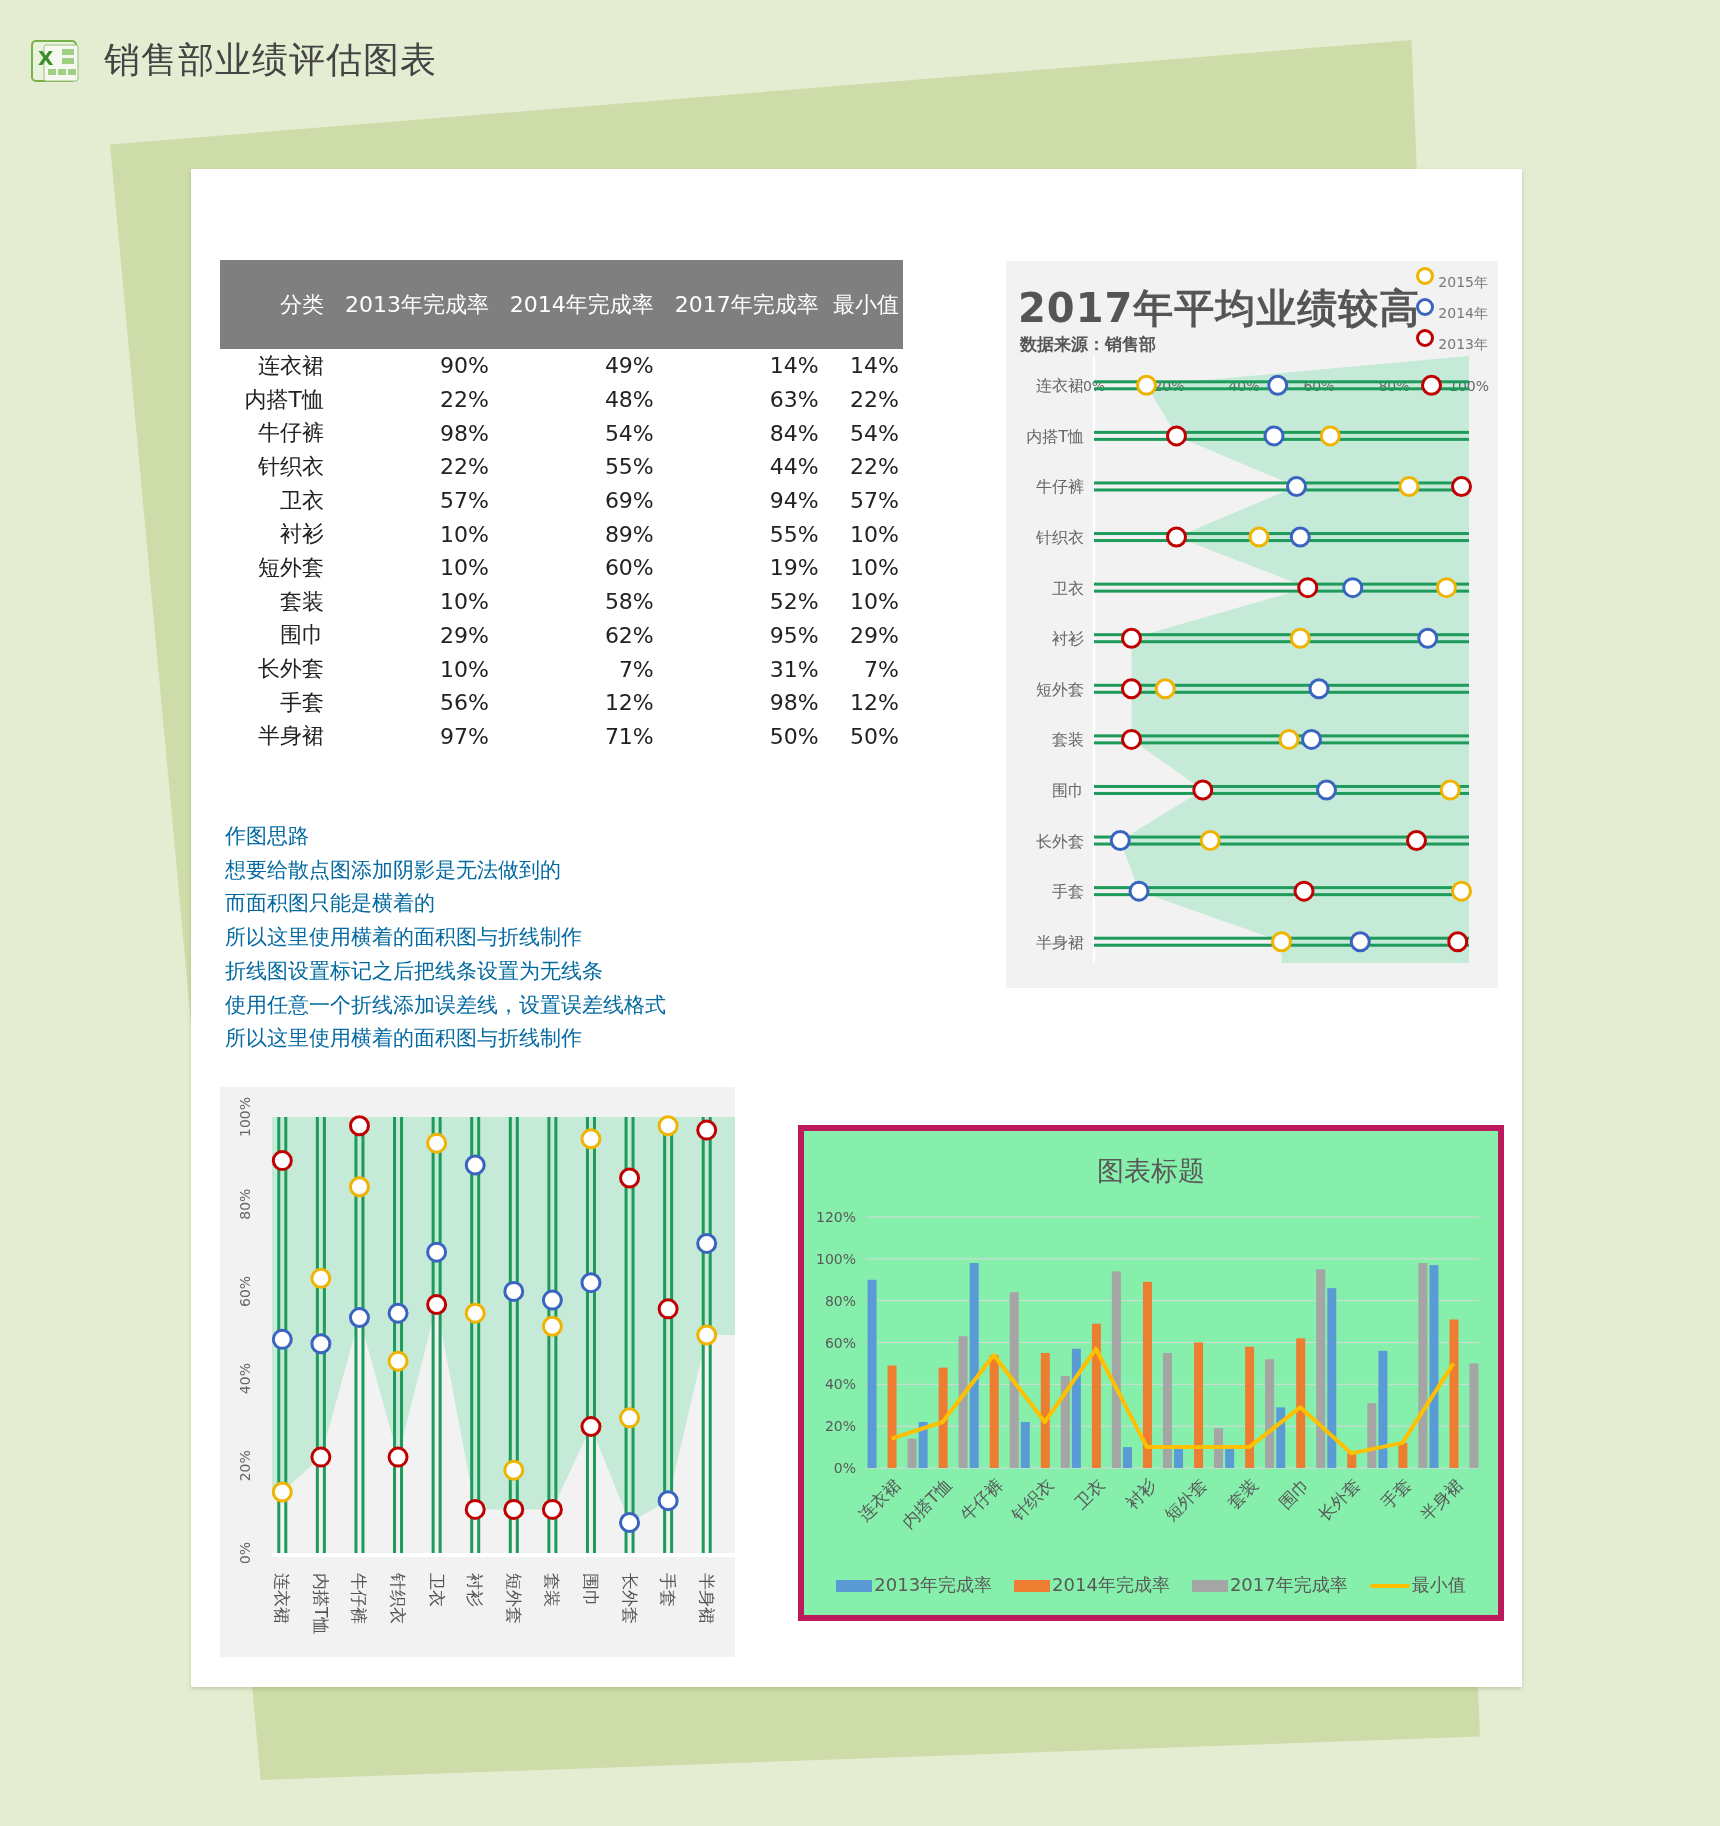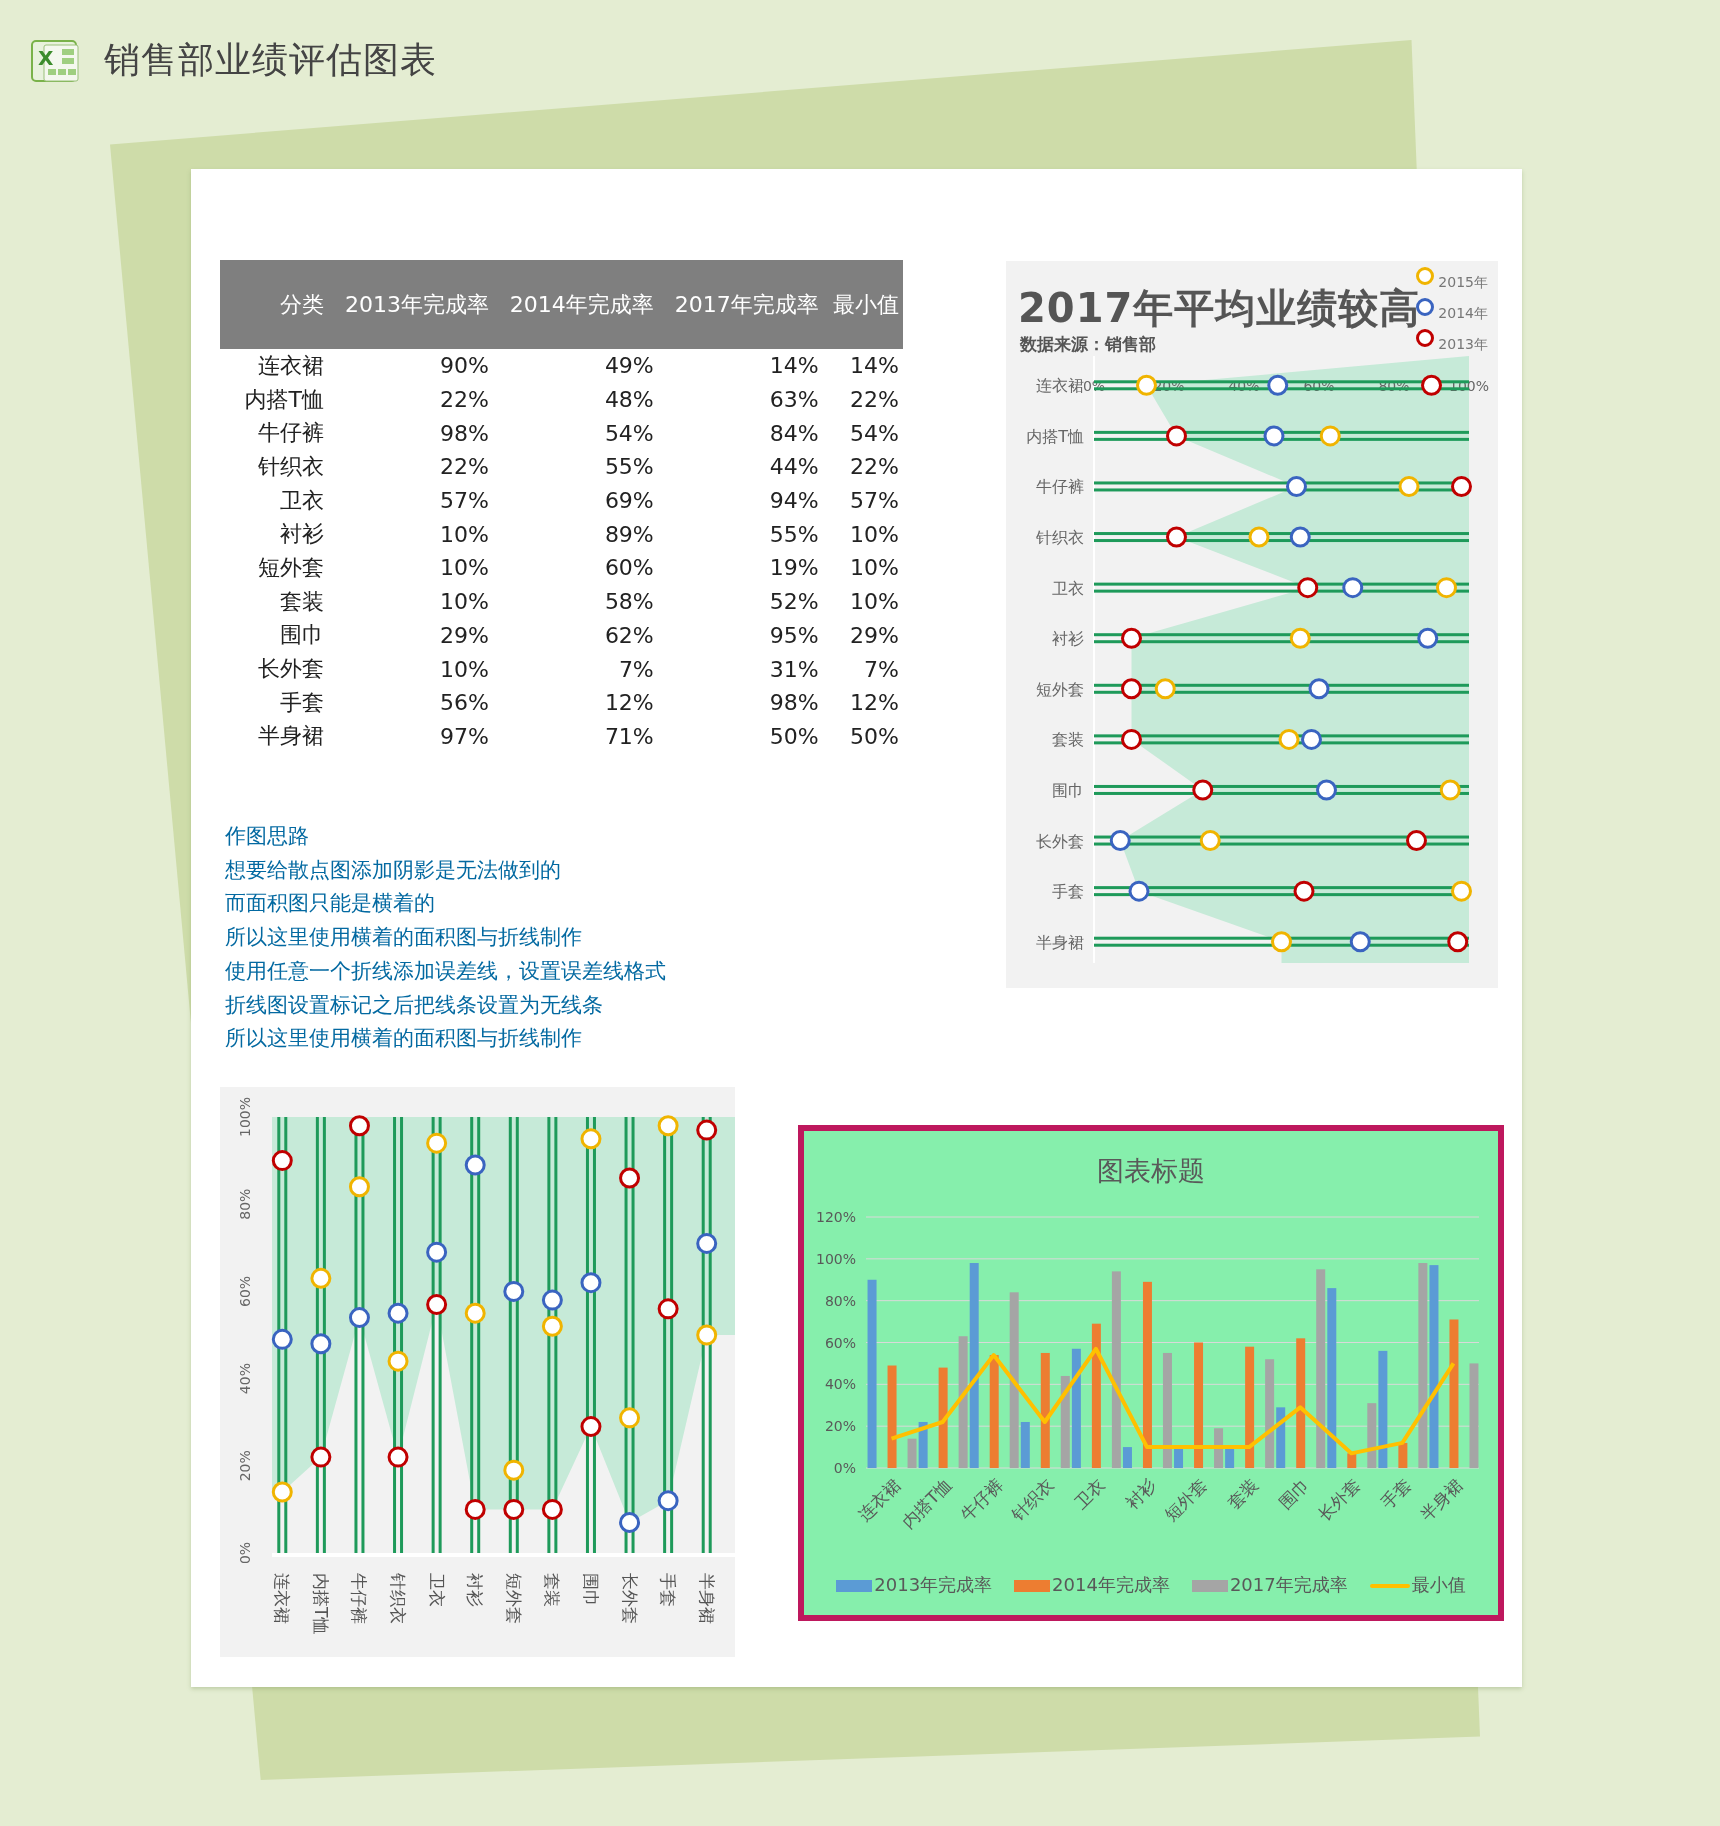--- a/index.html
+++ b/index.html
@@ -166,22 +166,22 @@
         <td>50%</td>
       </tr>
     </tbody>
 </table>
 
 <div class="notes" id="notes">
     <div>作图思路</div>
     <div>想要给散点图添加阴影是无法做到的</div>
     <div>而面积图只能是横着的</div>
     <div>所以这里使用横着的面积图与折线制作</div>
+    <div>折线图设置标记之后把线条设置为无线条</div>
     <div>使用任意一个折线添加误差线，设置误差线格式</div>
-    <div>折线图设置标记之后把线条设置为无线条</div>
     <div>所以这里使用横着的面积图与折线制作</div>
   </div>
 
 <div class="chart-h">
   <div class="chart-h-title">2017年平均业绩较高</div>
   <div class="chart-h-sub">数据来源：销售部</div>
   <div class="legend-h">
     <div class="lg">
         <span class="ring" style="border-color:#f0b400"></span>
         <span>2015年</span>

